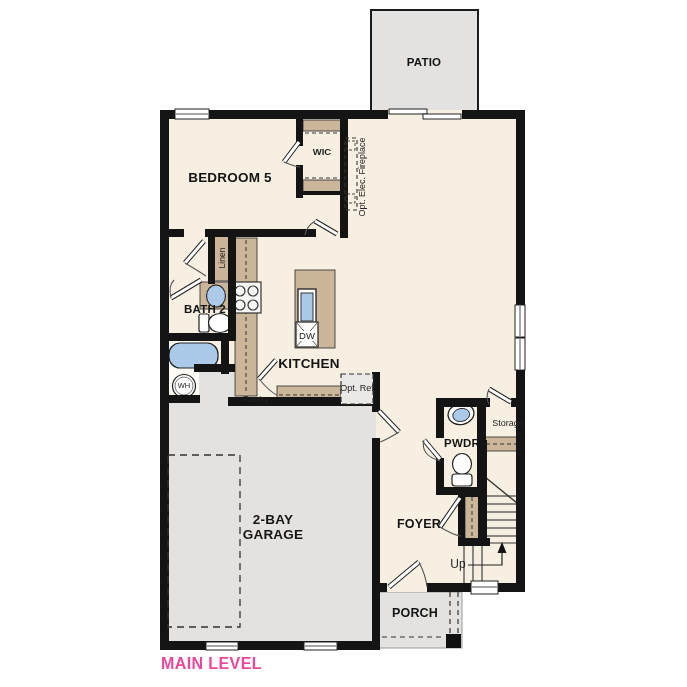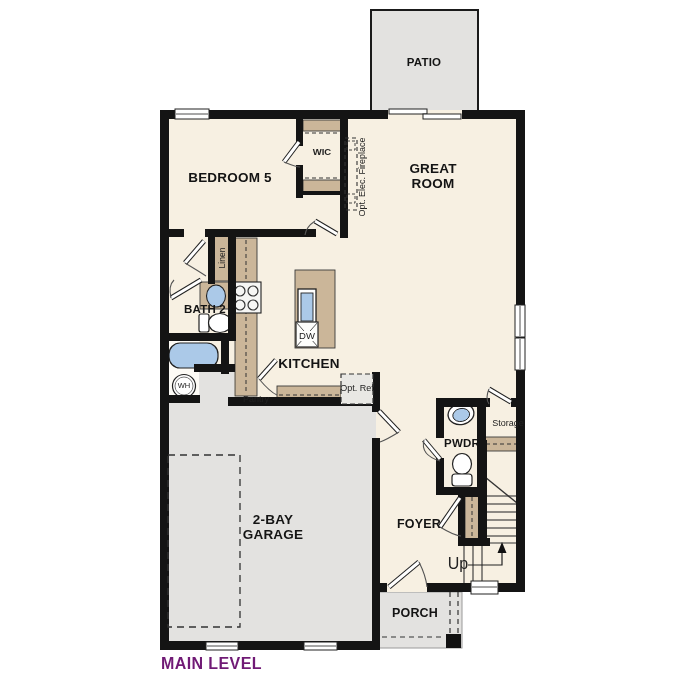--- a/index.html
+++ b/index.html
@@ -6,21 +6,21 @@
   #plan{position:relative;width:687px;height:687px;background:#fff;overflow:hidden;
         font-family:"Liberation Sans", sans-serif;}
   #plan svg{position:absolute;left:0;top:0;}
   .lbl{position:absolute;transform:translate(-50%,-50%);color:#141414;text-align:center;
        white-space:nowrap;line-height:1.08;pointer-events:none;}
   .room{font-weight:bold;font-size:13.5px;letter-spacing:.2px;}
   .wrap{white-space:normal;}
   .small{font-size:9px;font-weight:normal;color:#222;}
   .smallb{font-size:9.5px;font-weight:bold;color:#222;}
   .vert{transform:translate(-50%,-50%) rotate(-90deg);}
-  .title{position:absolute;font-weight:bold;font-size:16px;color:#701a75;letter-spacing:.4px;}
+  .title{position:absolute;font-weight:bold;font-size:16px;color:#ec4899;letter-spacing:.4px;}
 </style>
 </head>
 <body>
 
 <div id="plan">
 
   <svg width="687" height="687" viewBox="0 0 687 687">
 
     <g>
       <rect x="371" y="10" width="107" height="107" fill="var(--c-hard)" stroke="#1a1a1a" stroke-width="2"></rect>
@@ -215,31 +215,30 @@
       <g stroke-width="1.2" stroke-dasharray="5,4">
         <line x1="450" y1="592" x2="450" y2="635"></line>
         <line x1="458" y1="592" x2="458" y2="635"></line>
         <line x1="382" y1="637" x2="445" y2="637"></line>
       </g>
       <rect x="446" y="634" width="15" height="14" fill="#111" stroke="none"></rect>
     </g>
   </svg>
 
   <div class="lbl room" style="left:424px;top:62px;font-size:11.5px;">PATIO</div>
-  <div class="lbl room wrap" style="left:433px;top:177px;width:70px;">GREAT ROOM</div>
   <div class="lbl room" style="left:230px;top:178px;">BEDROOM 5</div>
   <div class="lbl smallb" style="left:322px;top:152px;">WIC</div>
   <div class="lbl small vert" style="left:363px;top:177px;">Opt. Elec. Fireplace</div>
   <div class="lbl room" style="left:193px;top:309px;font-size:11.5px;padding-left:24px;">BATH 2</div>
   <div class="lbl small vert" style="left:223px;top:258px;font-size:8.5px;">Linen</div>
   <div class="lbl room" style="left:309px;top:364px;">KITCHEN</div>
   <div class="lbl small" style="left:256px;top:400px;">Pantry</div>
   <div class="lbl small wrap" style="left:357px;top:389px;width:34px;">Opt. Ref</div>
   <div class="lbl small" style="left:307px;top:336px;font-size:9.5px;">DW</div>
   <div class="lbl small" style="left:184px;top:386px;font-size:7.5px;">WH</div>
   <div class="lbl room" style="left:462px;top:443px;font-size:11.5px;">PWDR</div>
   <div class="lbl small" style="left:502px;top:424px;padding-left:12px;">Storage</div>
   <div class="lbl room" style="left:419px;top:525px;font-size:12.5px;">FOYER</div>
-  <div class="lbl small" style="left:458px;top:564px;font-size:16px;">Up</div>
+  <div class="lbl small" style="left:458px;top:564px;font-size:12px;">Up</div>
   <div class="lbl room wrap" style="left:273px;top:528px;width:90px;">2-BAY GARAGE</div>
   <div class="lbl room" style="left:415px;top:614px;font-size:12.5px;">PORCH</div>
   <div class="title" style="left:161px;top:655px;">MAIN LEVEL</div>
 </div>
 
 </body></html>

